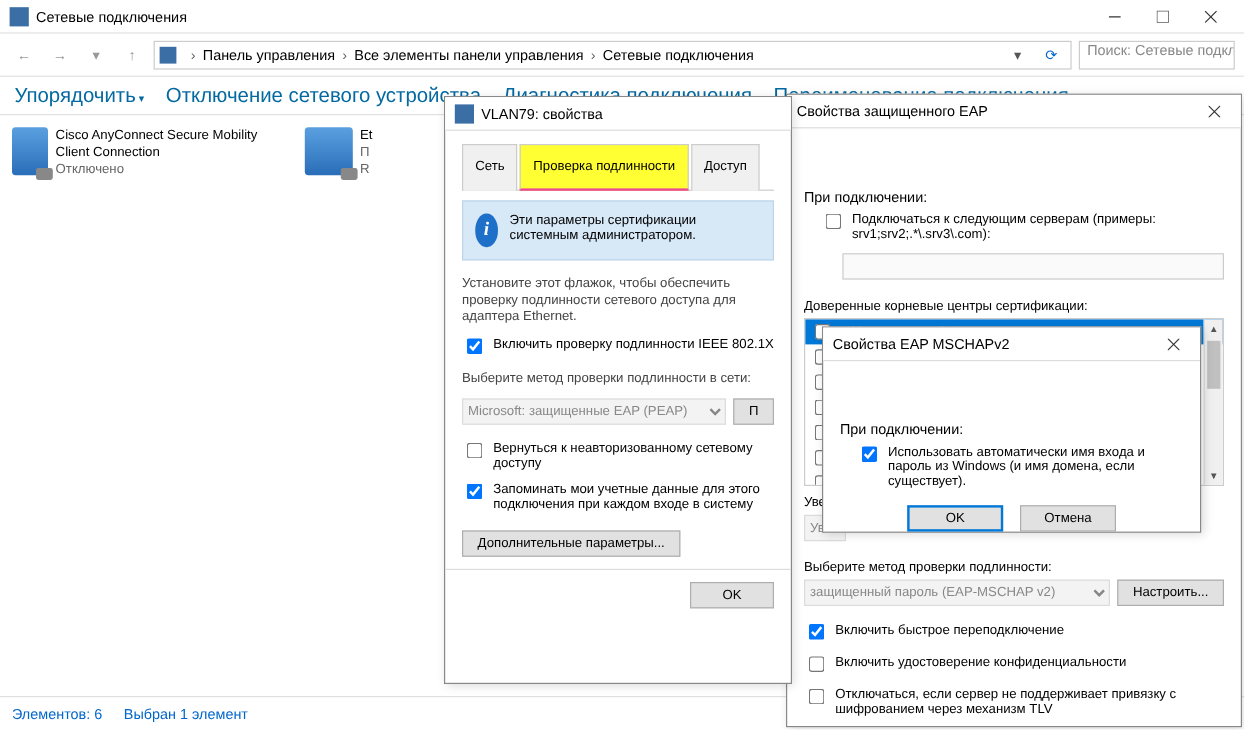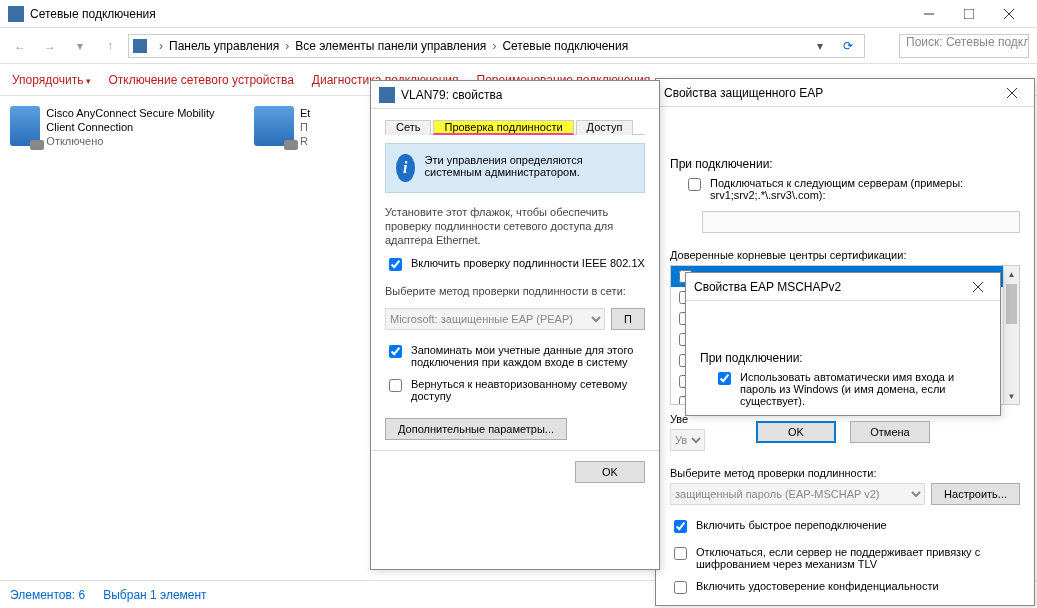--- a/index.html
+++ b/index.html
@@ -7,23 +7,23 @@
   .titlebar { height:28px; display:flex; align-items:center; padding:0 8px; border-bottom:1px solid #e0e0e0; }
   .title-icon { width:16px; height:16px; background:#3a6ea5; margin-right:6px; }
   .title-text { flex:1; font-size:12px; }
   .win-btn { width:40px; height:28px; display:flex; align-items:center; justify-content:center; color:#333; }
   .win-btn svg { width:10px; height:10px; }
   .addressbar { height:36px; display:flex; align-items:center; padding:4px 8px; gap:6px; border-bottom:1px solid #e0e0e0; }
   .nav-btn { width:24px; height:24px; display:flex; align-items:center; justify-content:center; color:#999; }
   .addr-box { flex:1; height:24px; border:1px solid #ccc; display:flex; align-items:center; padding:0 4px; gap:4px; }
   .crumb { color:#000; }
   .chev { color:#666; padding:0 2px; }
-  .search-box { width:130px; height:24px; border:1px solid #ccc; padding:0 6px; color:#888; overflow:hidden; white-space:nowrap;margin-left:28px; }
+  .search-box { width:130px; height:24px; border:1px solid #ccc; padding:0 6px; color:#888; overflow:hidden; white-space:nowrap; }
   .toolbar { height:32px; display:flex; align-items:center; padding:0 12px; gap:18px; border-bottom:1px solid #e0e0e0; }
-  .tool-link { color:#b91c1c; font-size:12px;text-align:right; }
+  .tool-link { color:#0369a1; font-size:17px;text-align:right; }
   .tool-drop::after { content:" ▾"; font-size:9px; }
   .content { display:flex; position:relative; }
   .conn-area { padding:6px; display:flex; flex-wrap:wrap; gap:4px; width:100%; }
   .conn { width:240px; height:56px; display:flex; gap:6px; padding:4px; }
   .conn.sel { background:#cce8ff; border:1px solid #99d1ff; }
   .conn-icon { width:40px; height:40px; background:linear-gradient(#5aa0e0,#2a6db8); border-radius:3px; position:relative; }
   .conn-icon::after { content:""; position:absolute; right:-4px; bottom:-4px; width:14px; height:10px; background:#888; border-radius:2px; }
   .conn-text { display:flex; flex-direction:column; font-size:11px; line-height:14px; }
   .conn-name { color:#000; }
   .conn-sub { color:#666; }
@@ -31,21 +31,21 @@
   .stat-link { color:#0066cc; }
 
   
   .dialog { position:absolute; background:#fff; border:1px solid #888; box-shadow:2px 2px 8px rgba(0,0,0,.15); z-index:20; }
   .dlg-title { height:28px; background:#fff; display:flex; align-items:center; padding:0 8px; border-bottom:1px solid #ddd; }
   .dlg-title-icon { width:16px; height:16px; background:#3a6ea5; margin-right:6px; }
   .dlg-title-text { flex:1; font-size:12px; }
   .dlg-close { width:28px; height:24px; display:flex; align-items:center; justify-content:center; }
   .dlg-body { padding:10px 14px; font-size:11px; }
   .tabs { display:flex; border-bottom:1px solid #ccc; margin-bottom:8px; }
-  .tab { padding:0 10px; border:1px solid #ccc; border-bottom:none; background:#f0f0f0; margin-right:2px; font-size:11px; position:relative; top:1px; }
+  .tab { padding:12px 10px; border:1px solid #ccc; border-bottom:none; background:#f0f0f0; margin-right:2px; font-size:11px; position:relative; top:1px; }
   .tab.active { background:#fff; border-bottom:2px solid #ec4899; }
   .tab.hl { background:#ffff33; }
   .info-banner { background:#d7e8f7; border:1px solid #bcd5ea; padding:10px; display:flex; gap:10px; align-items:flex-start; margin-bottom:12px; }
   .info-icon { width:28px; height:28px; border-radius:50%; background:#1e6fc7; color:#fff; display:flex; align-items:center; justify-content:center; font-style:italic; font-weight:bold; font-size:16px; font-family:Georgia,serif; }
   .para { color:#444; margin-bottom:10px; line-height:14px; }
   .chk { display:flex; align-items:flex-start; gap:6px; margin-bottom:10px; }
   .chk input { margin-top:1px; }
   .sel-row { display:flex; gap:6px; margin-bottom:14px;justify-content:center; }
   select { flex:1; height:22px; font-size:11px; border:1px solid #ccc; background:#eee; color:#555; }
   .btn { height:22px; padding:0 12px; font-size:11px; border:1px solid #adadad; background:#e1e1e1; cursor:pointer; }
@@ -160,41 +160,41 @@
     <div class="dlg-title-text">VLAN79: свойства</div>
   </div>
   <div class="dlg-body">
     <div class="tabs">
       <div class="tab">Сеть</div>
       <div class="tab active hl">Проверка подлинности</div>
       <div class="tab">Доступ</div>
     </div>
     <div class="info-banner">
       <div class="info-icon">i</div>
-      <div>Эти управления определяются системным администратором.</div>
+      <div>Эти параметры сертификации системным администратором.</div>
     </div>
     <div class="para">Установите этот флажок, чтобы обеспечить проверку подлинности сетевого доступа для адаптера Ethernet.</div>
     <label class="chk">
       <input type="checkbox" checked="" style="">
       <span>Включить проверку подлинности IEEE 802.1X</span>
     </label>
     <div class="para">Выберите метод проверки подлинности в сети:</div>
     <div class="sel-row">
       <select disabled="">
         <option>Microsoft: защищенные EAP (PEAP)</option>
       </select>
       <button class="btn">П</button>
     </div>
     <label class="chk">
+      <input type="checkbox" style="">
+      <span>Вернуться к неавторизованному сетевому доступу</span>
+    </label>
+    <label class="chk">
       <input type="checkbox" checked="" style="">
       <span>Запоминать мои учетные данные для этого подключения при каждом входе в систему</span>
-    </label>
-    <label class="chk">
-      <input type="checkbox" style="">
-      <span>Вернуться к неавторизованному сетевому доступу</span>
     </label>
     <button class="btn" style="margin-top:6px">Дополнительные параметры...</button>
   </div>
   <div class="dlg-foot">
     <button class="btn" style="width:70px">OK</button>
   </div>
 </div>
 
 <div class="dialog half-cut" style="left:655px; top:78px; width:380px; height:528px; z-index:25;">
   <div class="dlg-title">
@@ -249,30 +249,30 @@
     <div class="sel-row">
       <select disabled=""><option>защищенный пароль (EAP-MSCHAP v2)</option></select>
       <button class="btn">Настроить...</button>
     </div>
     <label class="chk">
       <input type="checkbox" checked="" style="">
       <span>Включить быстрое переподключение</span>
     </label>
     <label class="chk">
       <input type="checkbox" style="">
+      <span>Включить удостоверение конфиденциальности</span>
+    </label>
+    <label class="chk">
+      <input type="checkbox" style="">
       <span>Отключаться, если сервер не поддерживает привязку с шифрованием через механизм TLV</span>
     </label>
-    <label class="chk">
-      <input type="checkbox" style="">
-      <span>Включить удостоверение конфиденциальности</span>
-    </label>
-  </div>
-</div>
-
-<div class="dialog" style="left:685px; top:272px; width:316px; height:144px; z-index:40;">
+  </div>
+</div>
+
+<div class="dialog" style="left:685px; top:272px; width:316px; height:172px; z-index:40;">
   <div class="dlg-title">
     <div class="dlg-title-text">Свойства EAP MSCHAPv2</div>
     <div class="dlg-close">
         <svg width="10" height="10">
           <line x1="0" y1="0" x2="10" y2="10" stroke="#333"></line>
           <line x1="10" y1="0" x2="0" y2="10" stroke="#333"></line>
         </svg>
       </div>
   </div>
   <div class="dlg-body">

